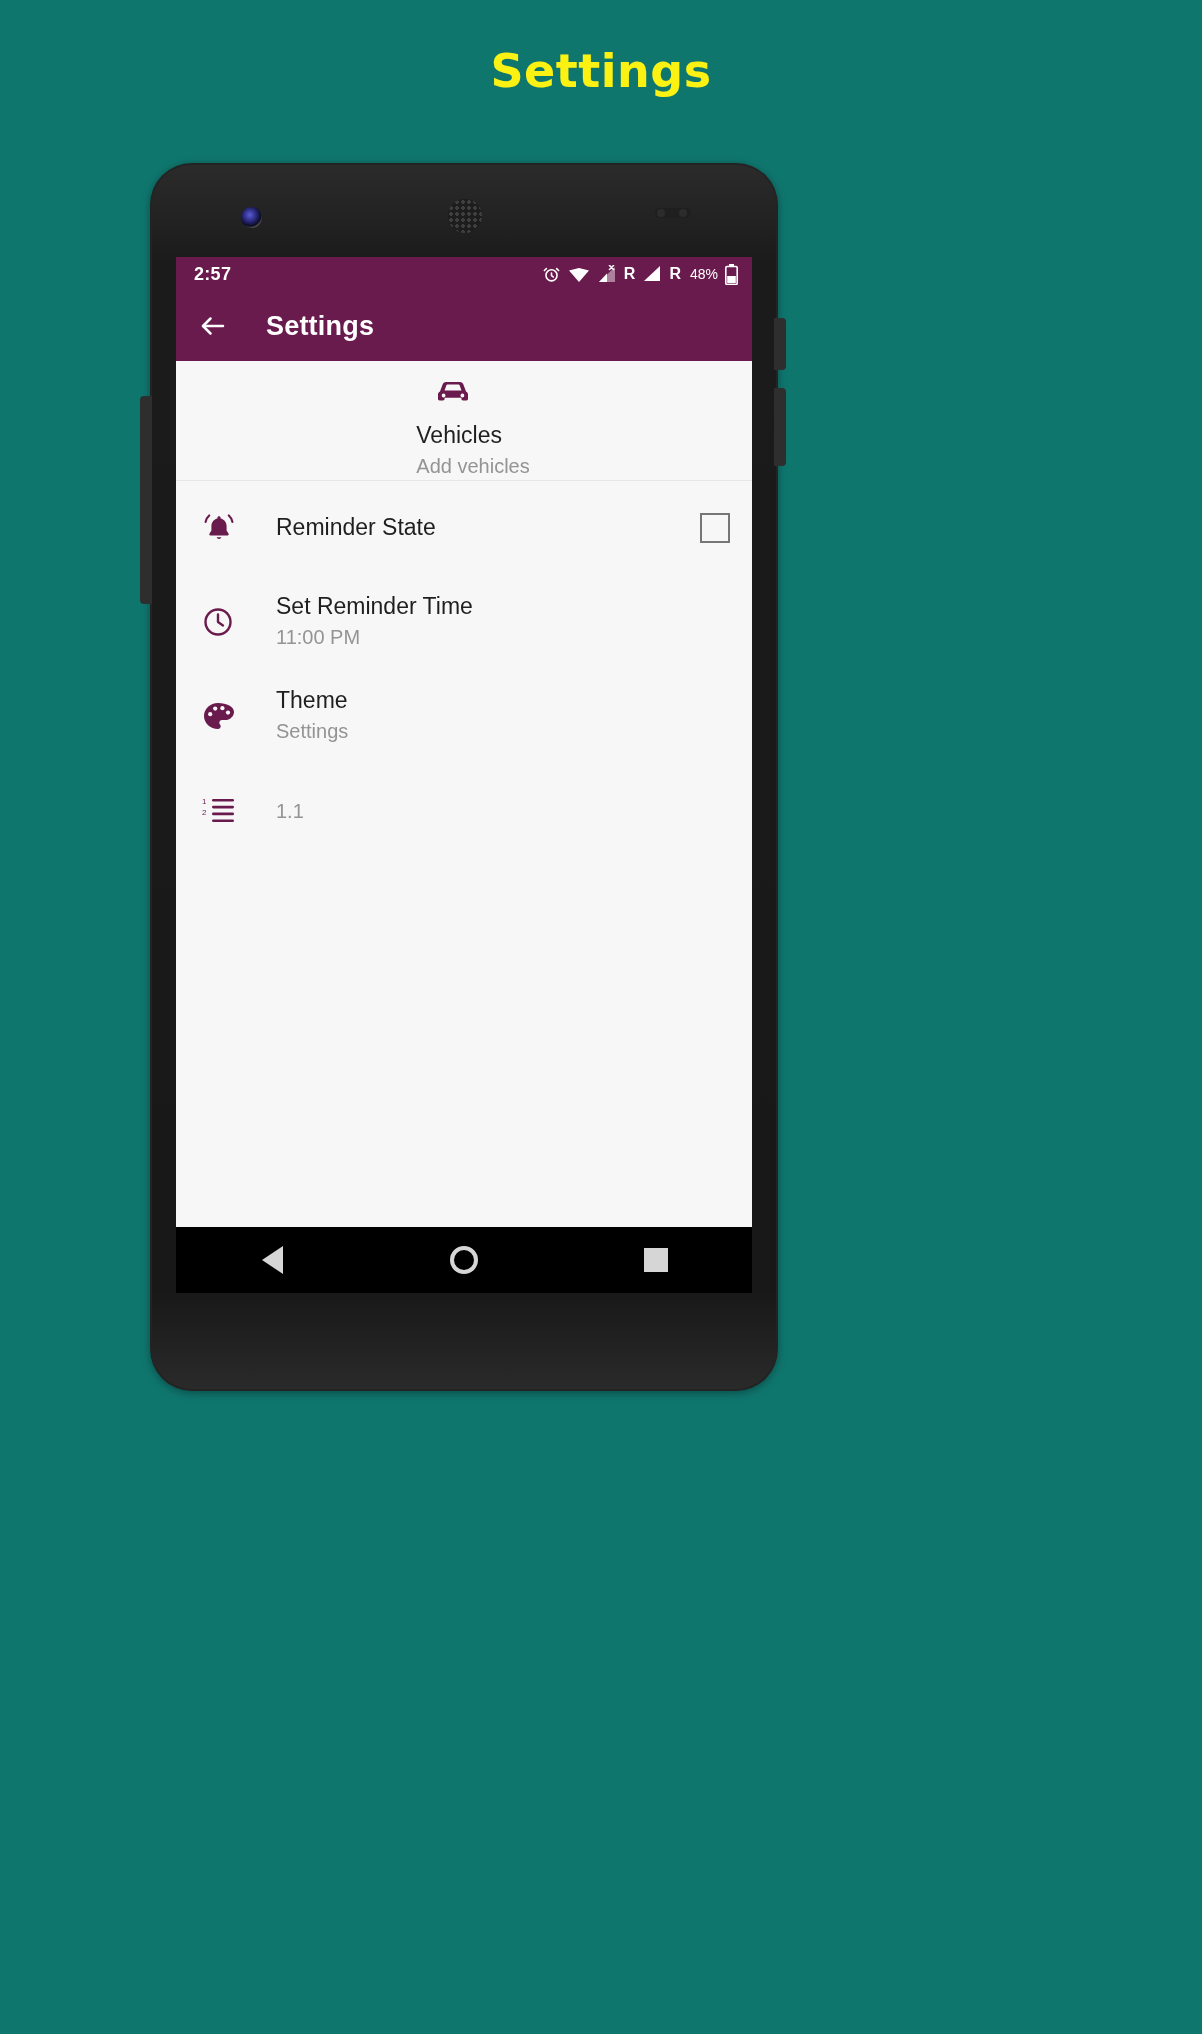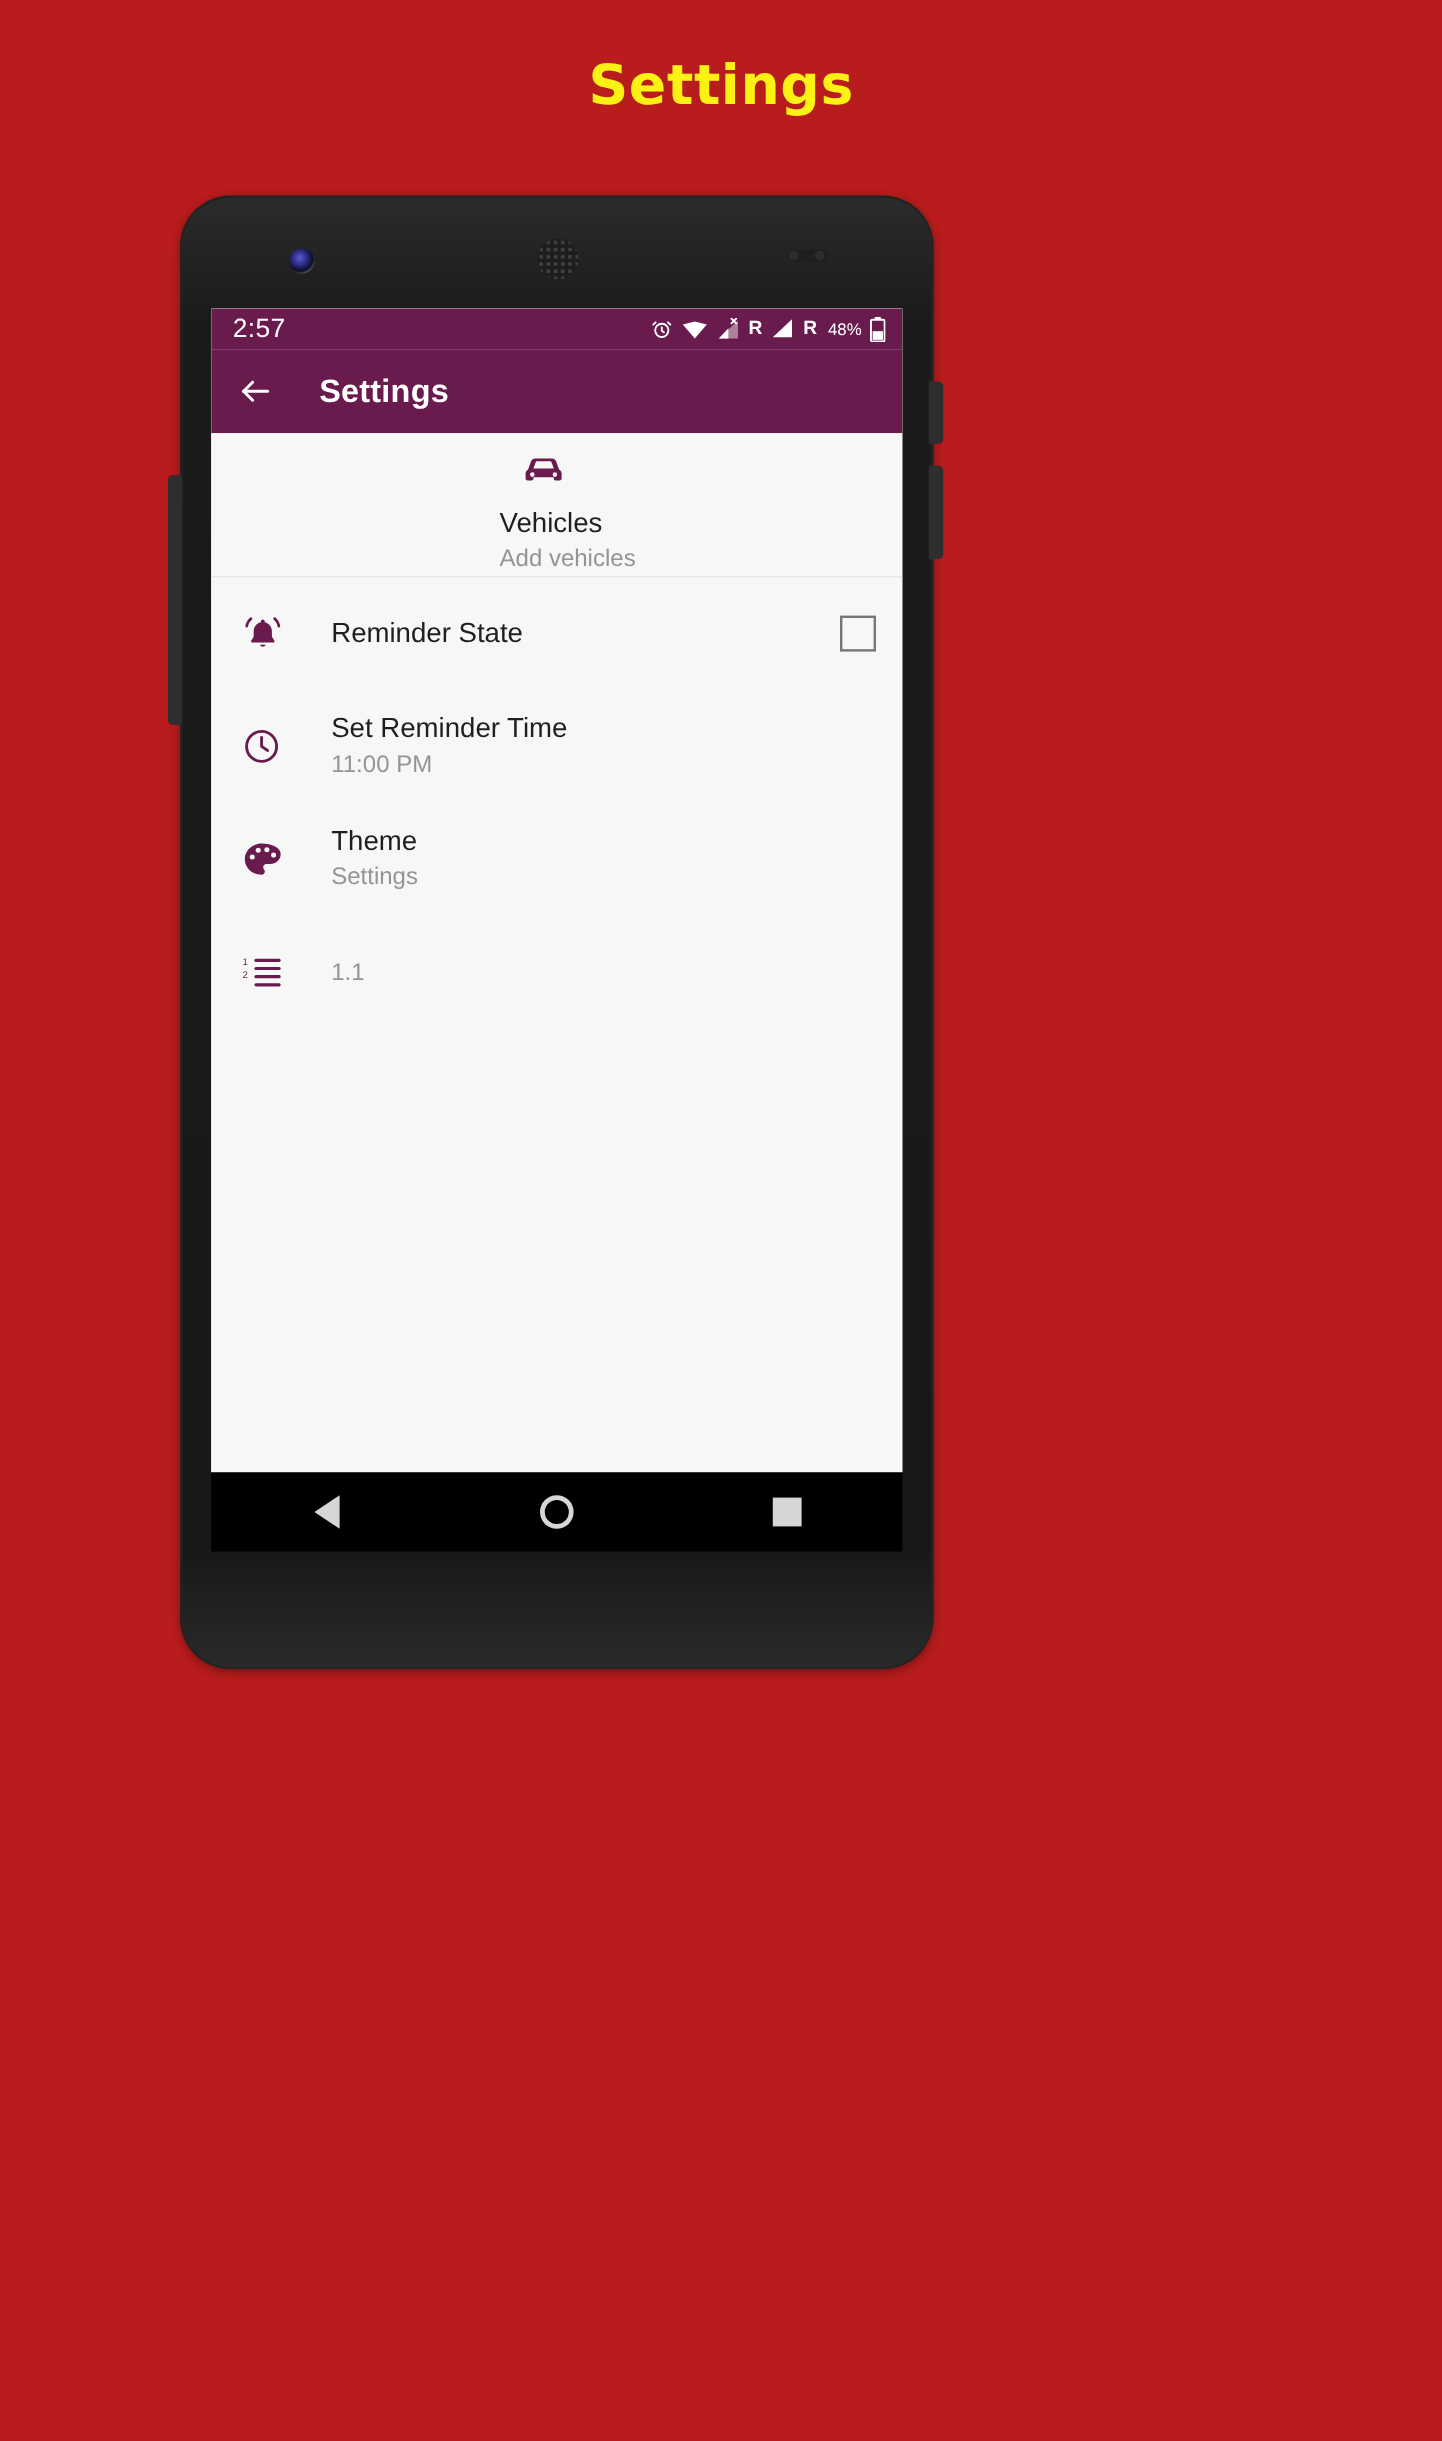--- a/index.html
+++ b/index.html
@@ -9,21 +9,21 @@
     height: 2034px;
     background: #7f86fb;
     font-family: "Liberation Sans", sans-serif;
     overflow: hidden;
   }
 
   .page {
     position: relative;
     width: 1202px;
     height: 2034px;
-    background: #b91c1c;
+    background: #0f766e;
   }
 
   
   .page-title {
     position: absolute;
     top: 44px;
     left: 0;
     width: 1202px;
     text-align: center;
     font-size: 46px;
@@ -133,22 +133,22 @@
   
   .status-bar {
     height: 34px;
     background: #6a1b4d;
     display: flex;
     align-items: center;
     padding: 0 14px 0 18px;
     color: #ffffff;
   }
   .status-time {
-    font-size: 22px;
-    font-weight: normal;
+    font-size: 18px;
+    font-weight: bold;
     letter-spacing: 0.3px;
   }
   .status-spacer { flex: 1; }
   .status-icons {
     display: flex;
     align-items: center;
     gap: 7px;
   }
   .status-icons svg { display: block; }
   .status-letter {

